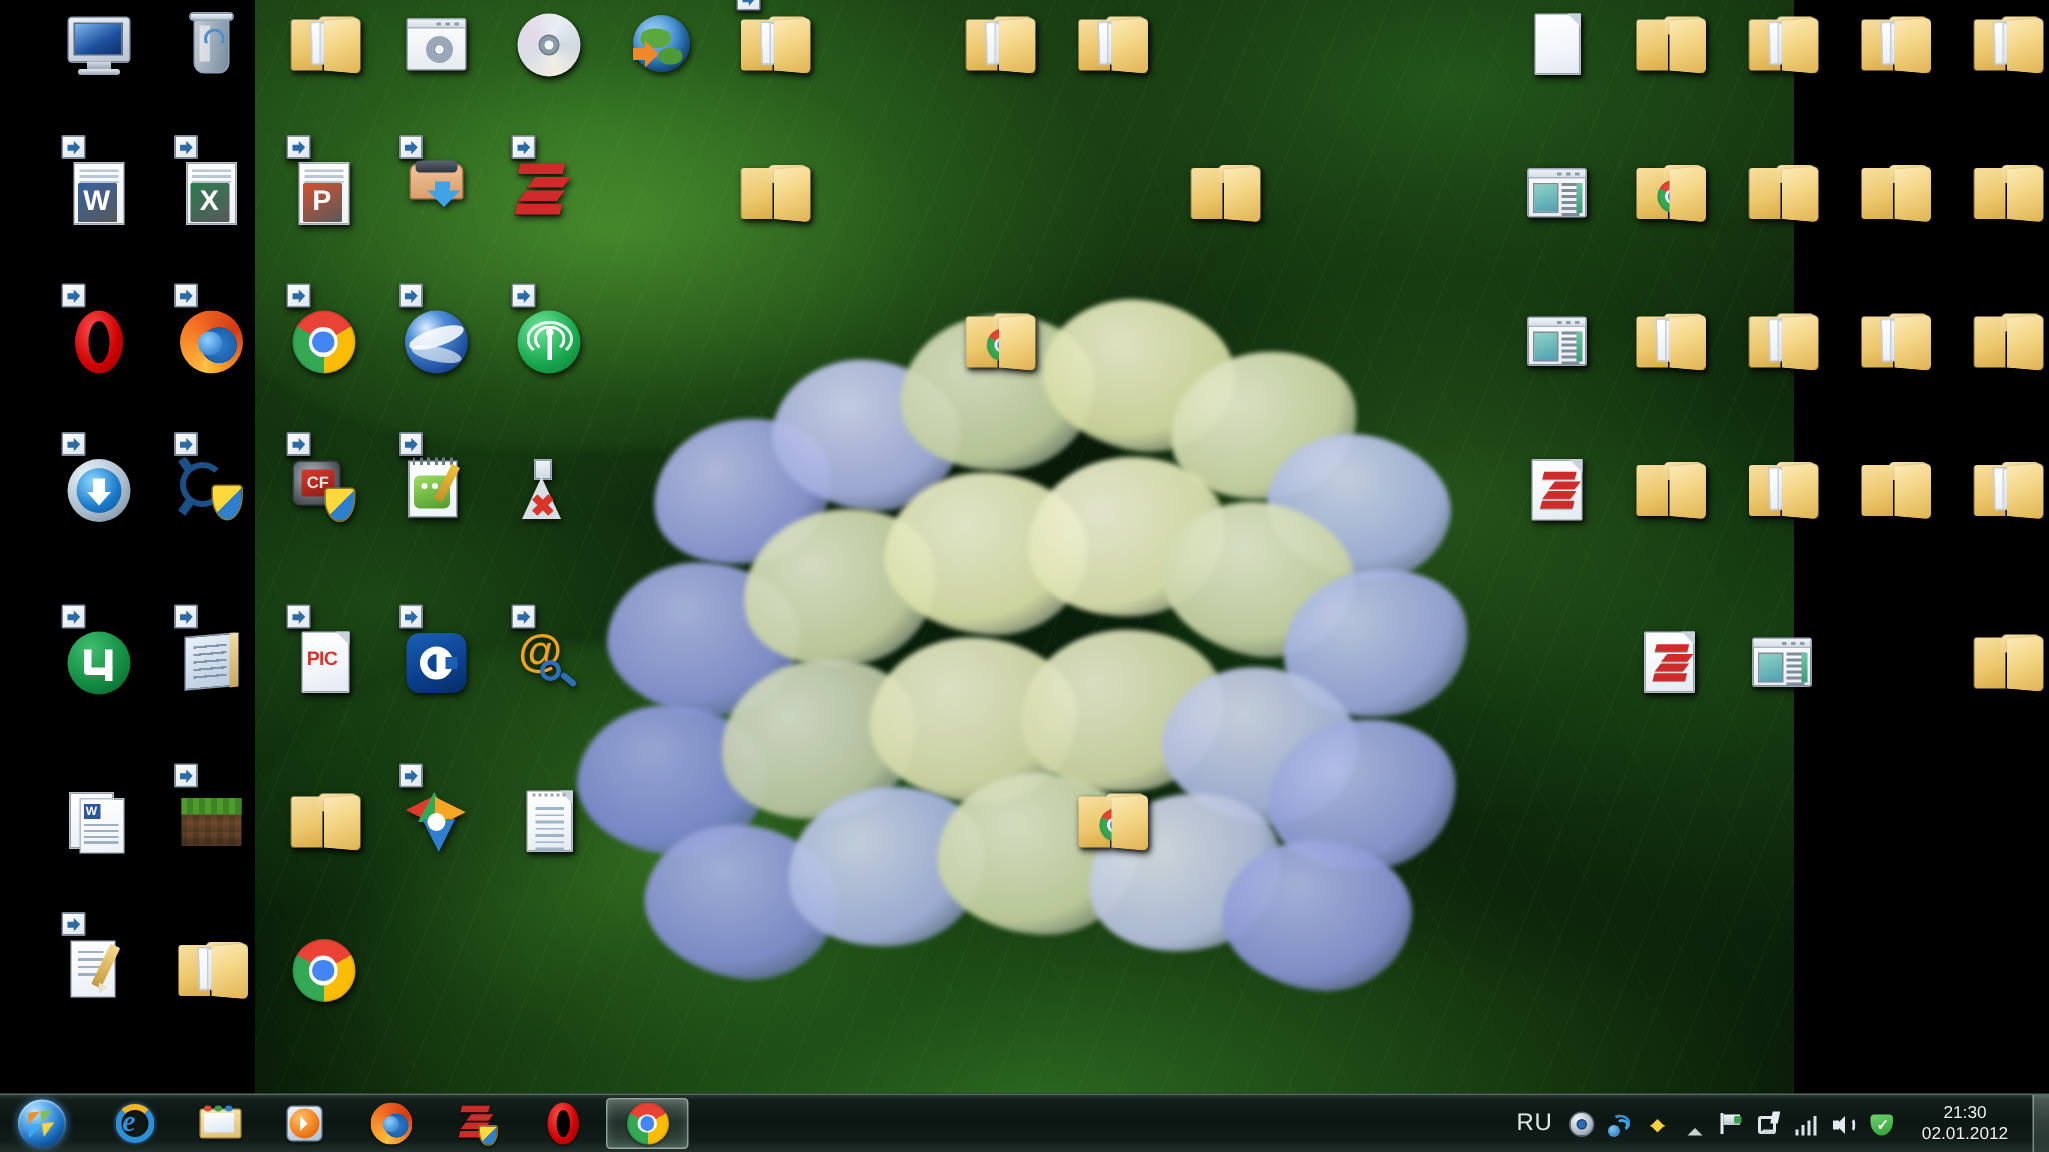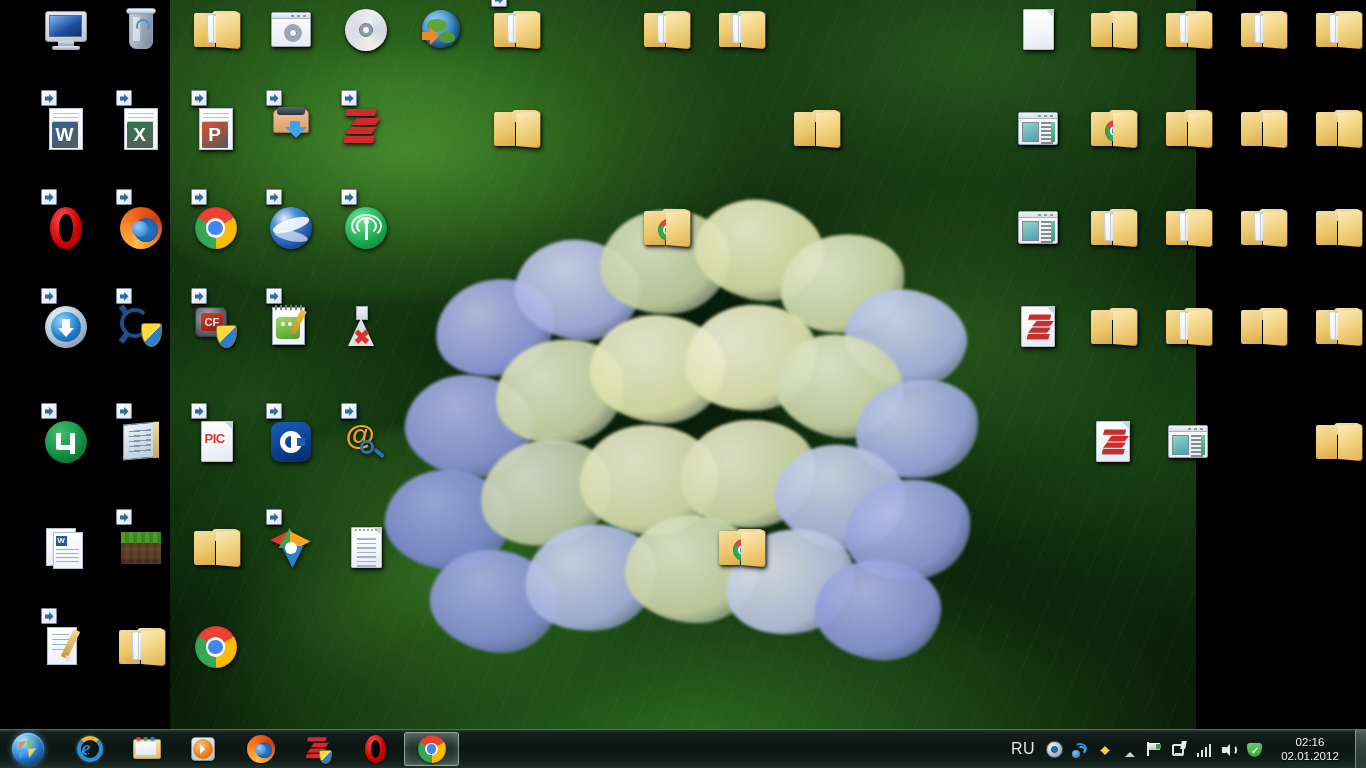--- a/index.html
+++ b/index.html
@@ -762,19 +762,19 @@
             <span style="position:absolute;left:1px;top:6px;width:4px;height:6px;background:#e2eaed;"></span>
             <span style="position:absolute;left:3px;top:3px;width:0;height:0;border-top:6px solid transparent;border-bottom:6px solid transparent;border-right:6px solid #e2eaed;"></span>
             <span style="position:absolute;left:10px;top:4px;width:6px;height:10px;border:2px solid #e2eaed;border-radius:50%;border-left-color:transparent;border-top-color:transparent;border-bottom-color:transparent;"></span>
           </span>
           <span class="trayico">
             <span style="position:absolute;left:1px;top:2px;width:15px;height:14px;background:linear-gradient(160deg,#6fd36f,#2f9e35);border-radius:3px 3px 55% 55%/3px 3px 75% 75%;"></span>
             <span style="position:absolute;left:5px;top:5px;color:#fff;font:700 10px 'Liberation Sans',sans-serif;line-height:10px;">✓</span>
           </span>
         </div>
       <div id="clock">
-        <div>02:16</div>
+        <div>21:30</div>
         <div>02.01.2012</div>
       </div>
       <div id="showdesk"></div>
     </div>
   </div>
 </div>
 
 </body></html>

